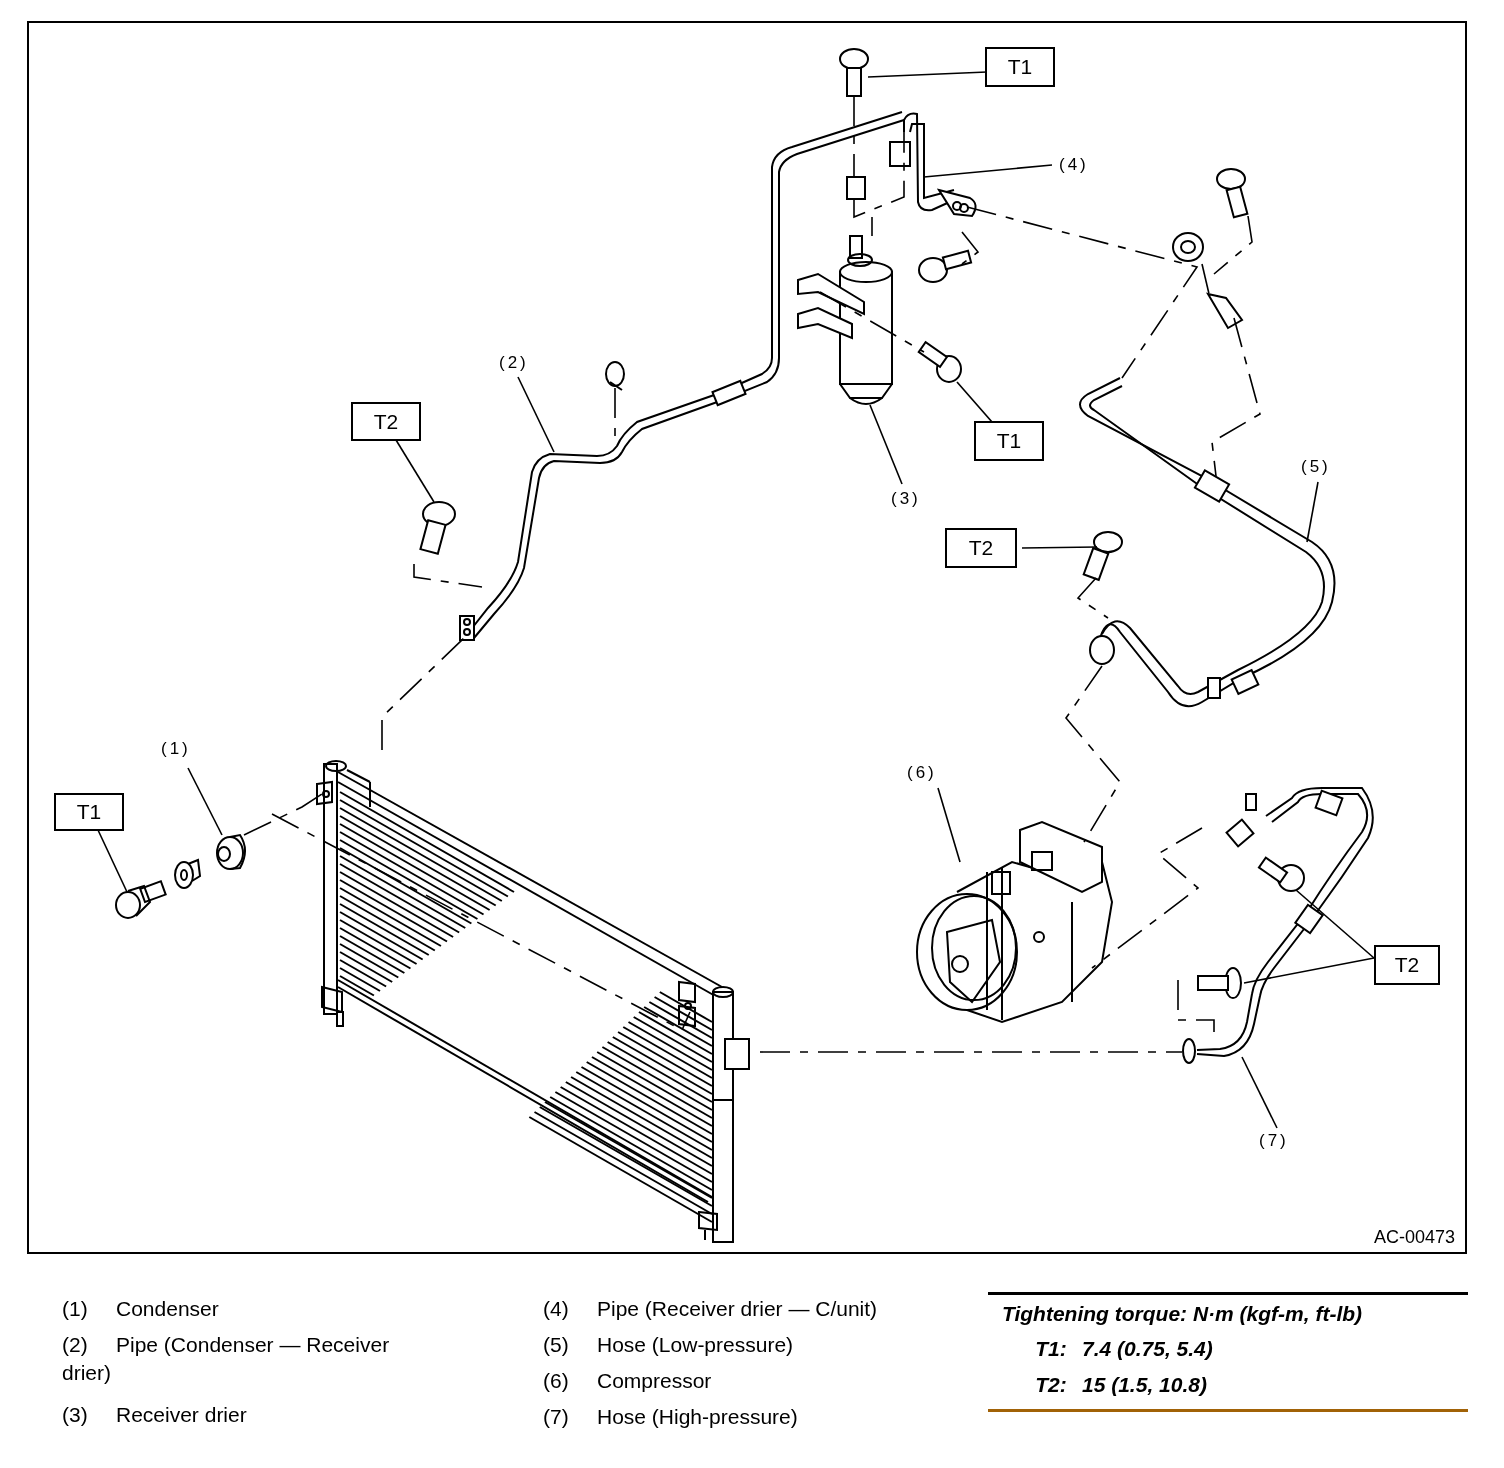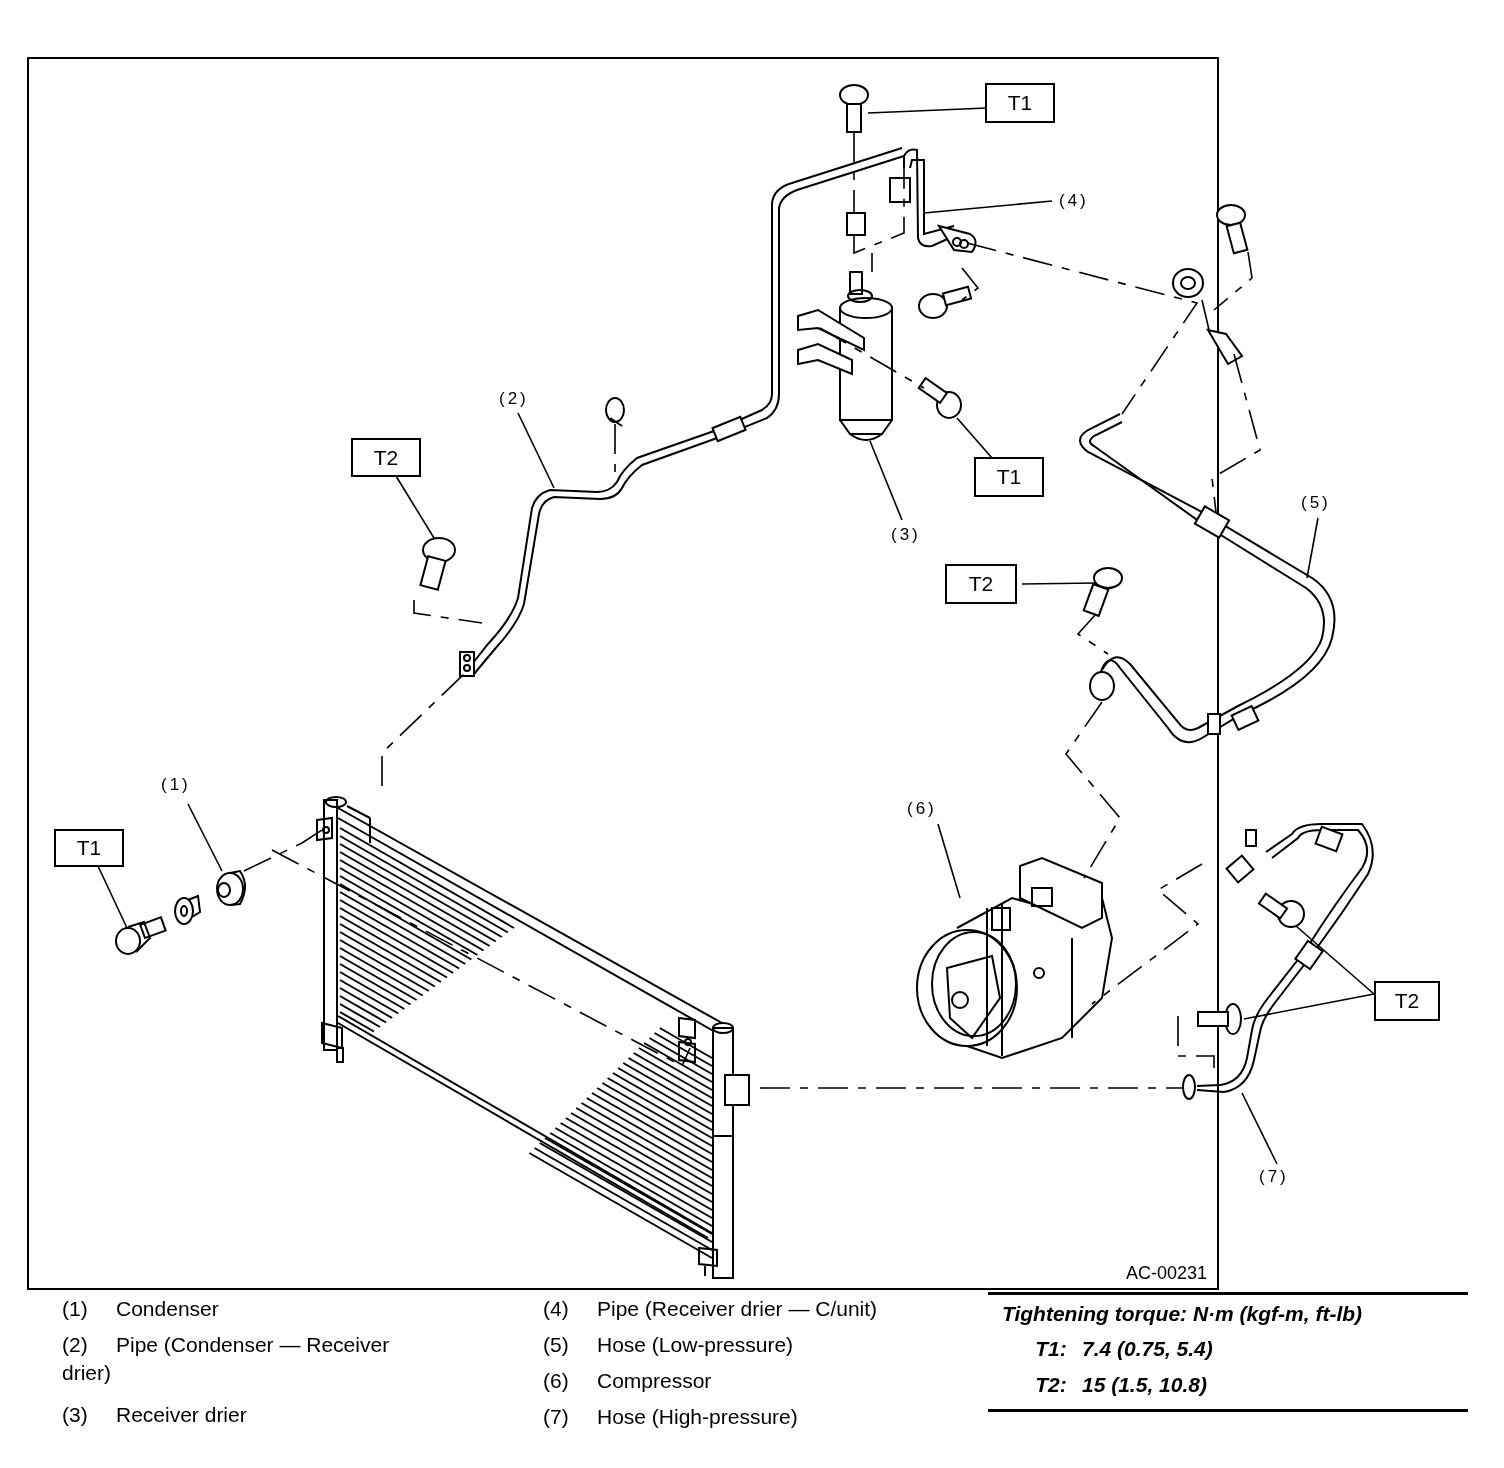--- a/index.html
+++ b/index.html
@@ -1,30 +1,30 @@
 <!DOCTYPE html>
 <html><head>
 <meta charset="utf-8">
 <style>
   html, body { margin: 0; padding: 0; background: #ffffff; }
   body { width: 1504px; height: 1468px; position: relative; overflow: hidden;
          font-family: "Liberation Sans", sans-serif; color: #000; }
-  #diagram-frame { position: absolute; left: 27px; top: 21px; width: 1192px; height: 1233px;
-                   border: 2px solid #000; box-sizing: border-box; margin-top: 36px; }
+  #diagram-frame { position: absolute; left: 27px; top: 21px; width: 1440px; height: 1233px;
+                   border: 2px solid #000; box-sizing: border-box; }
   #diagram-svg { position: absolute; left: 0; top: 0; }
   .tbox { position: absolute; border: 2px solid #000; background: #fff; box-sizing: border-box;
           font-size: 21px; display: flex; align-items: center; justify-content: center; }
   .callout { position: absolute; font-size: 17px; letter-spacing: 3px; }
   #figure-id { position: absolute; right: 10px; bottom: 4px; font-size: 18px; }
   .legend { position: absolute; font-size: 21px; line-height: 36px; }
   .legend .row { display: flex; }
   .legend .num { width: 54px; }
   .legend .txt { }
   #torque-table { position: absolute; left: 988px; top: 1292px; width: 480px; border-top: 3px solid #000;
-                  border-bottom: 3px solid #000000; font-style: italic; font-weight: bold; font-size: 21px; padding: 2px 0 6px 0; }
+                  border-bottom: 3px solid #a16207; font-style: italic; font-weight: bold; font-size: 21px; padding: 2px 0 6px 0; }
   #torque-table .title { padding-left: 14px; line-height: 34px; }
   #torque-table .trow { display: flex; line-height: 36px; padding-left: 32px; }
   #torque-table .tkey { width: 62px; text-align: center; }
 </style>
 </head>
 <body>
 
 <div id="diagram-frame">
   <svg id="diagram-svg" width="1440" height="1233" viewBox="27 21 1440 1233" fill="none" stroke="#000" stroke-width="2">
 
@@ -264,21 +264,21 @@
   <div class="tbox" style="left:1345px;top:922px;width:66px;height:40px;">T2</div>
 
   <div class="callout" style="left:132px;top:716px;">(1)</div>
   <div class="callout" style="left:470px;top:330px;">(2)</div>
   <div class="callout" style="left:862px;top:466px;">(3)</div>
   <div class="callout" style="left:1030px;top:132px;">(4)</div>
   <div class="callout" style="left:1272px;top:434px;">(5)</div>
   <div class="callout" style="left:878px;top:740px;">(6)</div>
   <div class="callout" style="left:1230px;top:1108px;">(7)</div>
 
-  <div id="figure-id">AC-00231</div>
+  <div id="figure-id">AC-00473</div>
 </div>
 
 <div class="legend" style="left:62px;top:1291px;">
   <div class="row">
     <span class="num">(1)</span>
     <span class="txt">Condenser</span>
   </div>
   <div class="row">
     <span class="num">(2)</span>
     <span class="txt">Pipe (Condenser — Receiver</span>

